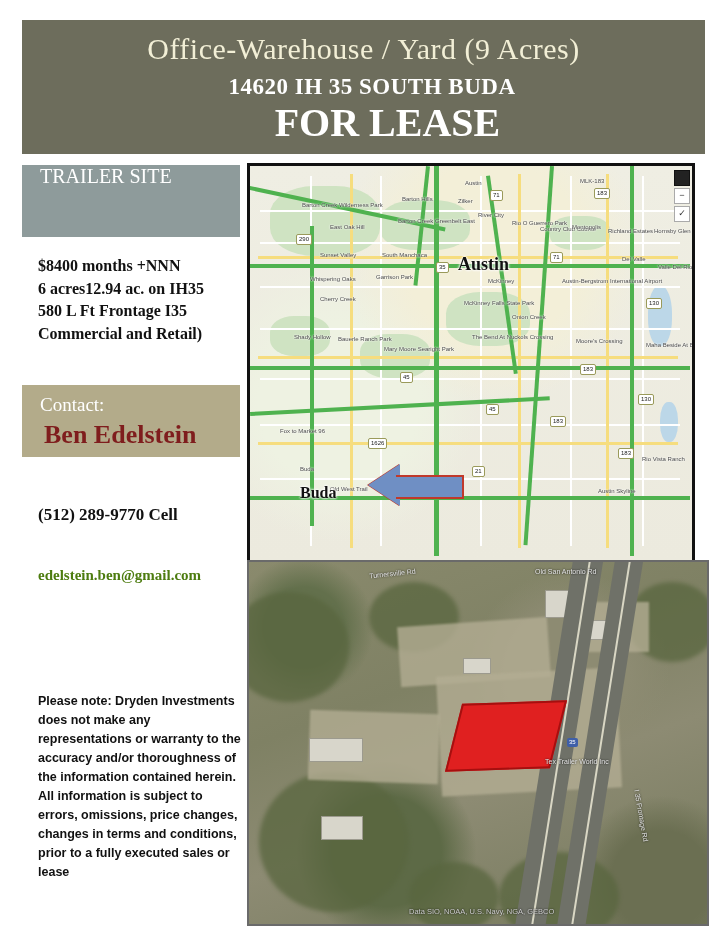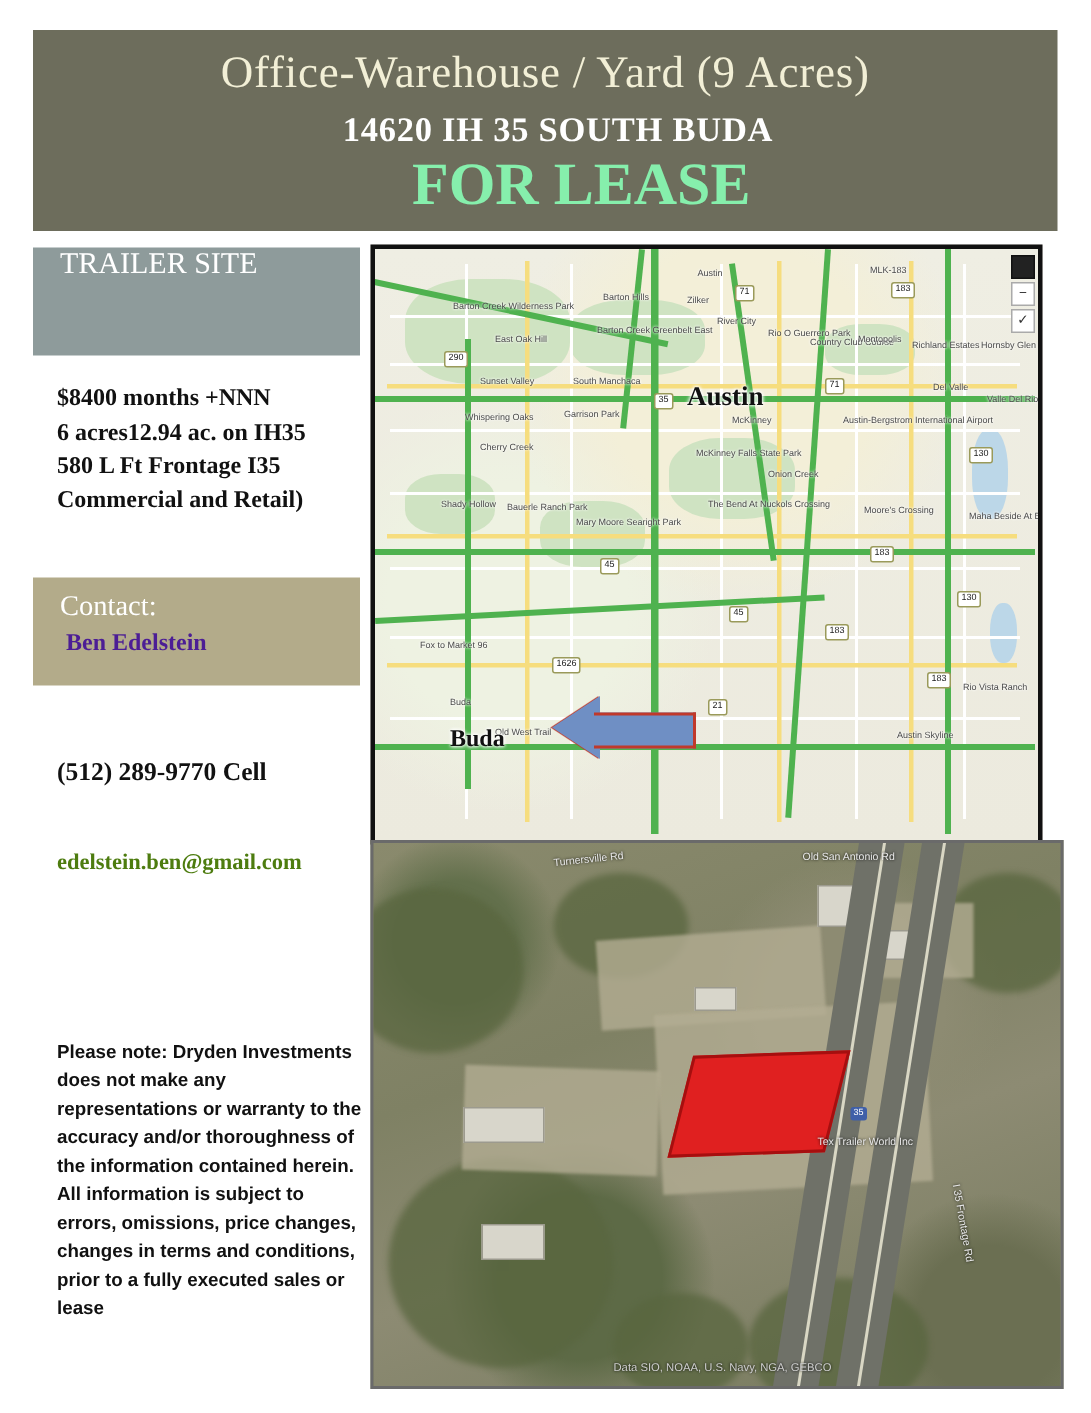--- a/index.html
+++ b/index.html
@@ -37,21 +37,21 @@
     font-size: 23px;
     font-weight: bold;
     color: #ffffff;
     padding-top: 8px;
     letter-spacing: 0.5px;
     margin-left: 17px;
   }
   .header-line3 {
     font-size: 40px;
     font-weight: bold;
-    color: #86efac;
+    color: #ffffff;
     line-height: 1.0;
     padding-top: 3px;
     padding-left: 48px;
   }
 
   
   .bigtex-box {
     position: absolute;
     left: 22px;
     top: 165px;
@@ -85,24 +85,24 @@
     width: 218px;
     height: 72px;
     background: #b3ab8a;
     color: #ffffff;
   }
   .contact-label {
     font-size: 19px;
     padding: 9px 0 0 18px;
   }
   .contact-name {
-    font-size: 16px;
+    font-size: 26px;
     font-weight: bold;
     padding: 4px 0 0 22px;
-    color: #4c1d95;
+    color: #7f1d1d;
   }
 
   .phones {
     position: absolute;
     left: 38px;
     top: 502px;
     font-size: 17px;
     font-weight: bold;
     color: #111111;
     line-height: 1.5;

